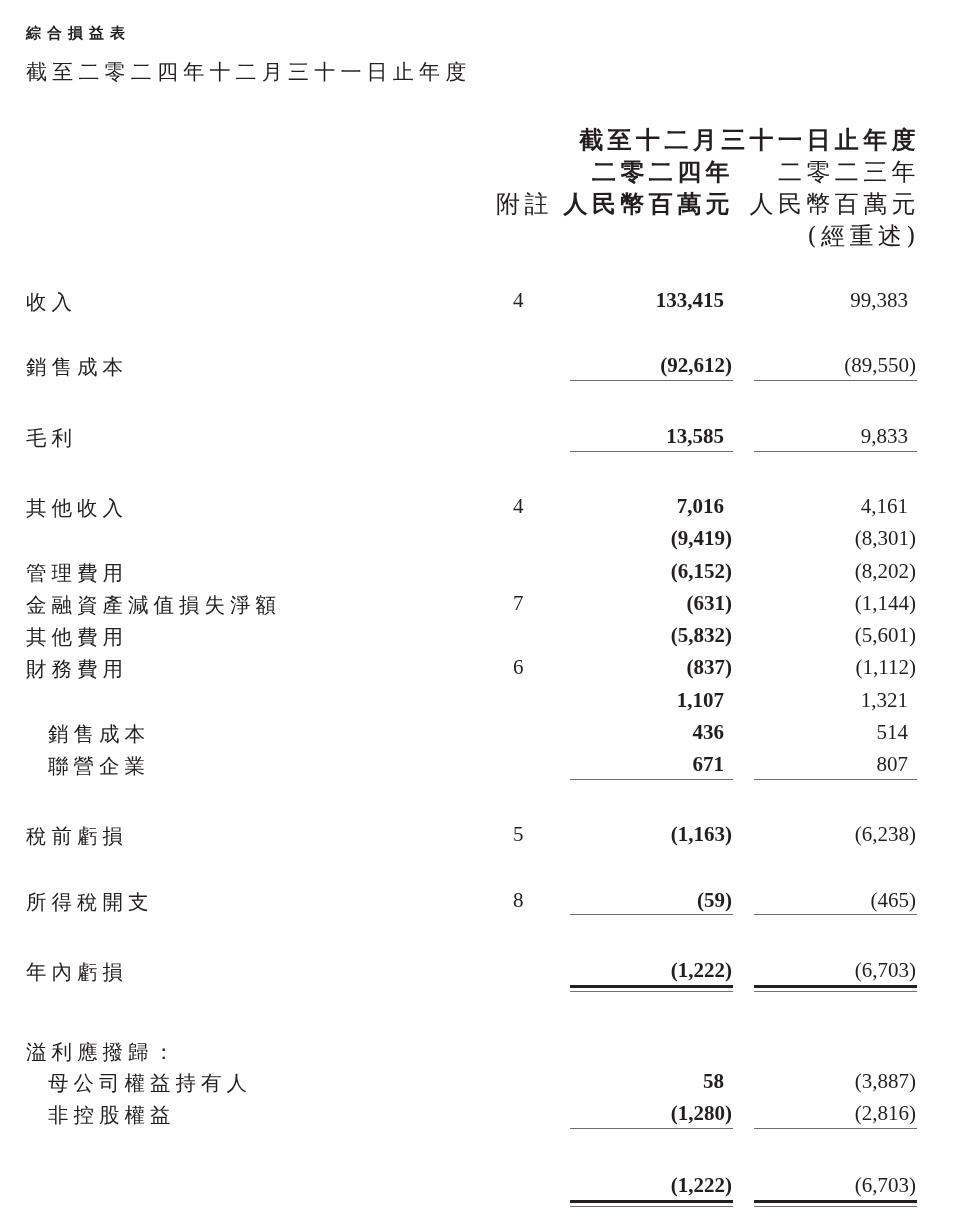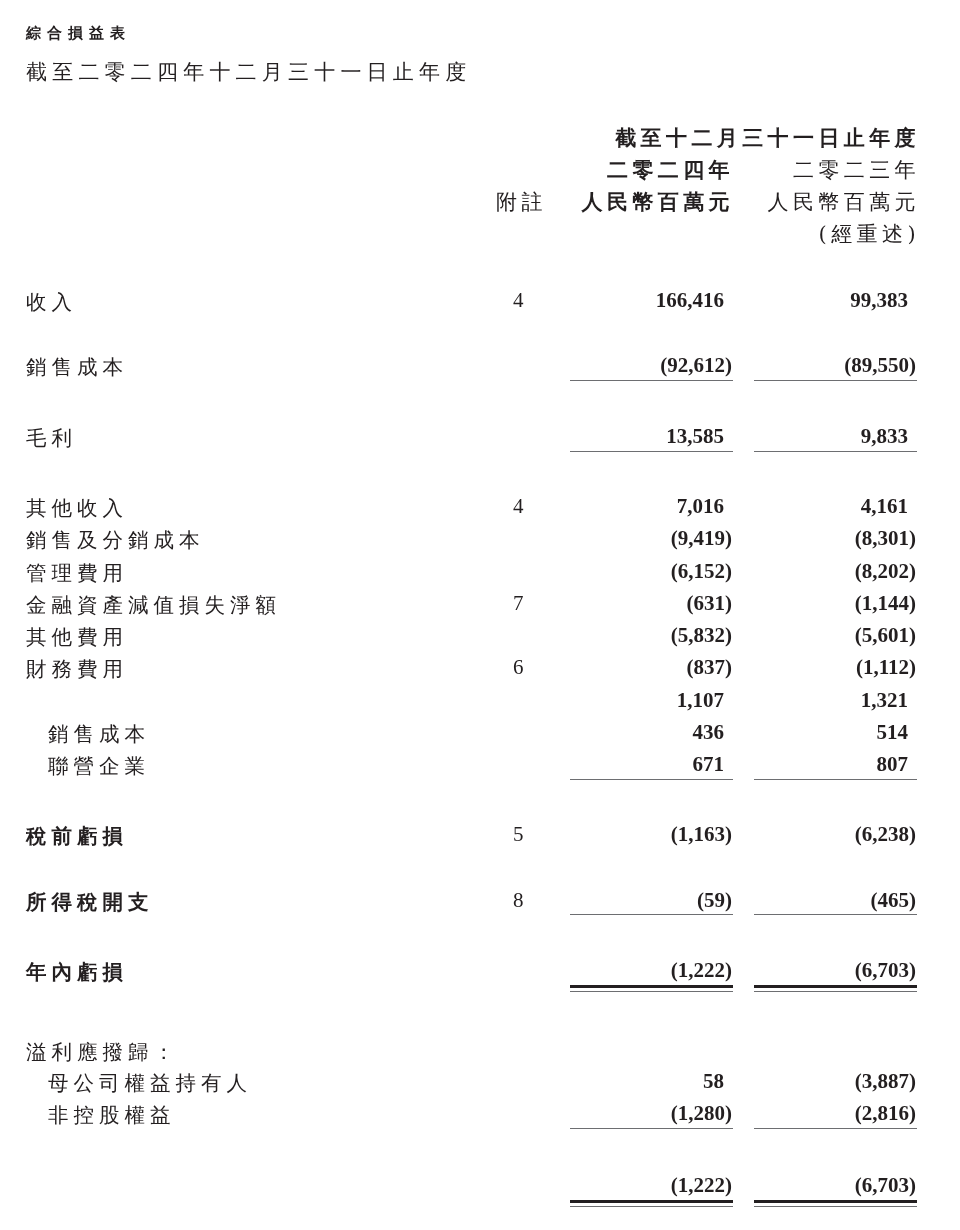--- a/index.html
+++ b/index.html
@@ -5,40 +5,40 @@
   html, body { margin: 0; padding: 0; background: #ffffff; }
   body {
     width: 960px; height: 1230px; position: relative; overflow: hidden;
     font-family: "DejaVu Serif", "Liberation Serif", serif;
     color: #231f20;
   }
   .abs { position: absolute; white-space: nowrap; }
   .title { left: 26px; top: 24px; font-size: 15px; font-weight: bold; letter-spacing: 6px; }
   .subtitle { left: 26px; top: 58px; font-size: 21px; letter-spacing: 5.2px; }
 
-  .hdr { font-size: 21px; letter-spacing: 4.4px; text-align: right; }
+  .hdr { font-size: 24px; letter-spacing: 4.4px; text-align: right; }
   .hdr-period { right: 40px; top: 124px; font-weight: bold; }
   .hdr-y2024 { right: 226px; top: 156px; font-weight: bold; }
   .hdr-y2023 { right: 40px; top: 156px; }
   .hdr-note { left: 496px; top: 188px; }
   .hdr-cur2024 { right: 226px; top: 188px; font-weight: bold; }
   .hdr-cur2023 { right: 40px; top: 188px; }
   .hdr-restated { right: 40px; top: 220px; }
 
   .row { position: absolute; left: 0; width: 960px; height: 32px; padding-left: 12px; }
   .lbl { position: absolute; left: 26px; font-size: 20.5px; letter-spacing: 5px; top: 2px; }
   .lbl.ind { left: 48px; }
-  .lbl.bold { font-weight: bold; }
+  .lbl.bold { font-weight: normal; }
   .note { position: absolute; left: 513px; font-family: "Liberation Serif", serif; font-size: 21px; top: 2px; }
   .v {
     position: absolute; font-family: "Liberation Serif", serif; font-size: 21px; top: 2px;
     text-align: right; width: 170px;
   }
   .v24 { left: 562px; font-weight: bold; }
-  .v23 { left: 746px; font-weight: bold; }
+  .v23 { left: 746px; }
   .v .np { display: inline-block; width: 8px; }
 
   .ul { position: absolute; height: 0; border-top: 1.5px solid #6d6e71; }
   .ul24 { left: 570px; width: 163px; }
   .ul23 { left: 754px; width: 163px; }
   .dbl { position: absolute; height: 7px; }
   .dbl::before { content: ""; position: absolute; left: 0; right: 0; top: 0; border-top: 3.5px solid #231f20; }
   .dbl::after { content: ""; position: absolute; left: 0; right: 0; top: 6px; border-top: 1.5px solid #6d6e71; }
   .dbl24 { left: 570px; width: 163px; }
   .dbl23 { left: 754px; width: 163px; }
@@ -53,21 +53,21 @@
 <div class="abs hdr hdr-y2024">二零二四年</div>
 <div class="abs hdr hdr-y2023">二零二三年</div>
 <div class="abs hdr hdr-note">附註</div>
 <div class="abs hdr hdr-cur2024">人民幣百萬元</div>
 <div class="abs hdr hdr-cur2023">人民幣百萬元</div>
 <div class="abs hdr hdr-restated">(經重述)</div>
 
 <div class="row" style="top:286px">
   <span class="lbl">收入</span>
   <span class="note">4</span>
-  <span class="v v24"><span>166,416</span><span class="np"></span></span>
+  <span class="v v24"><span>133,415</span><span class="np"></span></span>
   <span class="v v23"><span>99,383</span><span class="np"></span></span>
 </div>
 
 <div class="row" style="top:351px">
   <span class="lbl">銷售成本</span>
   <span class="v v24">(92,612)</span>
   <span class="v v23">(89,550)</span>
 </div>
 <div class="ul ul24" style="top:380px"></div>
 <div class="ul ul23" style="top:380px"></div>
@@ -81,21 +81,20 @@
 <div class="ul ul23" style="top:451px"></div>
 
 <div class="row" style="top:492px">
   <span class="lbl">其他收入</span>
   <span class="note">4</span>
   <span class="v v24"><span>7,016</span><span class="np"></span></span>
   <span class="v v23"><span>4,161</span><span class="np"></span></span>
 </div>
 
 <div class="row" style="top:524px">
-  <span class="lbl">銷售及分銷成本</span>
   <span class="v v24">(9,419)</span>
   <span class="v v23">(8,301)</span>
 </div>
 
 <div class="row" style="top:557px">
   <span class="lbl">管理費用</span>
   <span class="v v24">(6,152)</span>
   <span class="v v23">(8,202)</span>
 </div>
 

